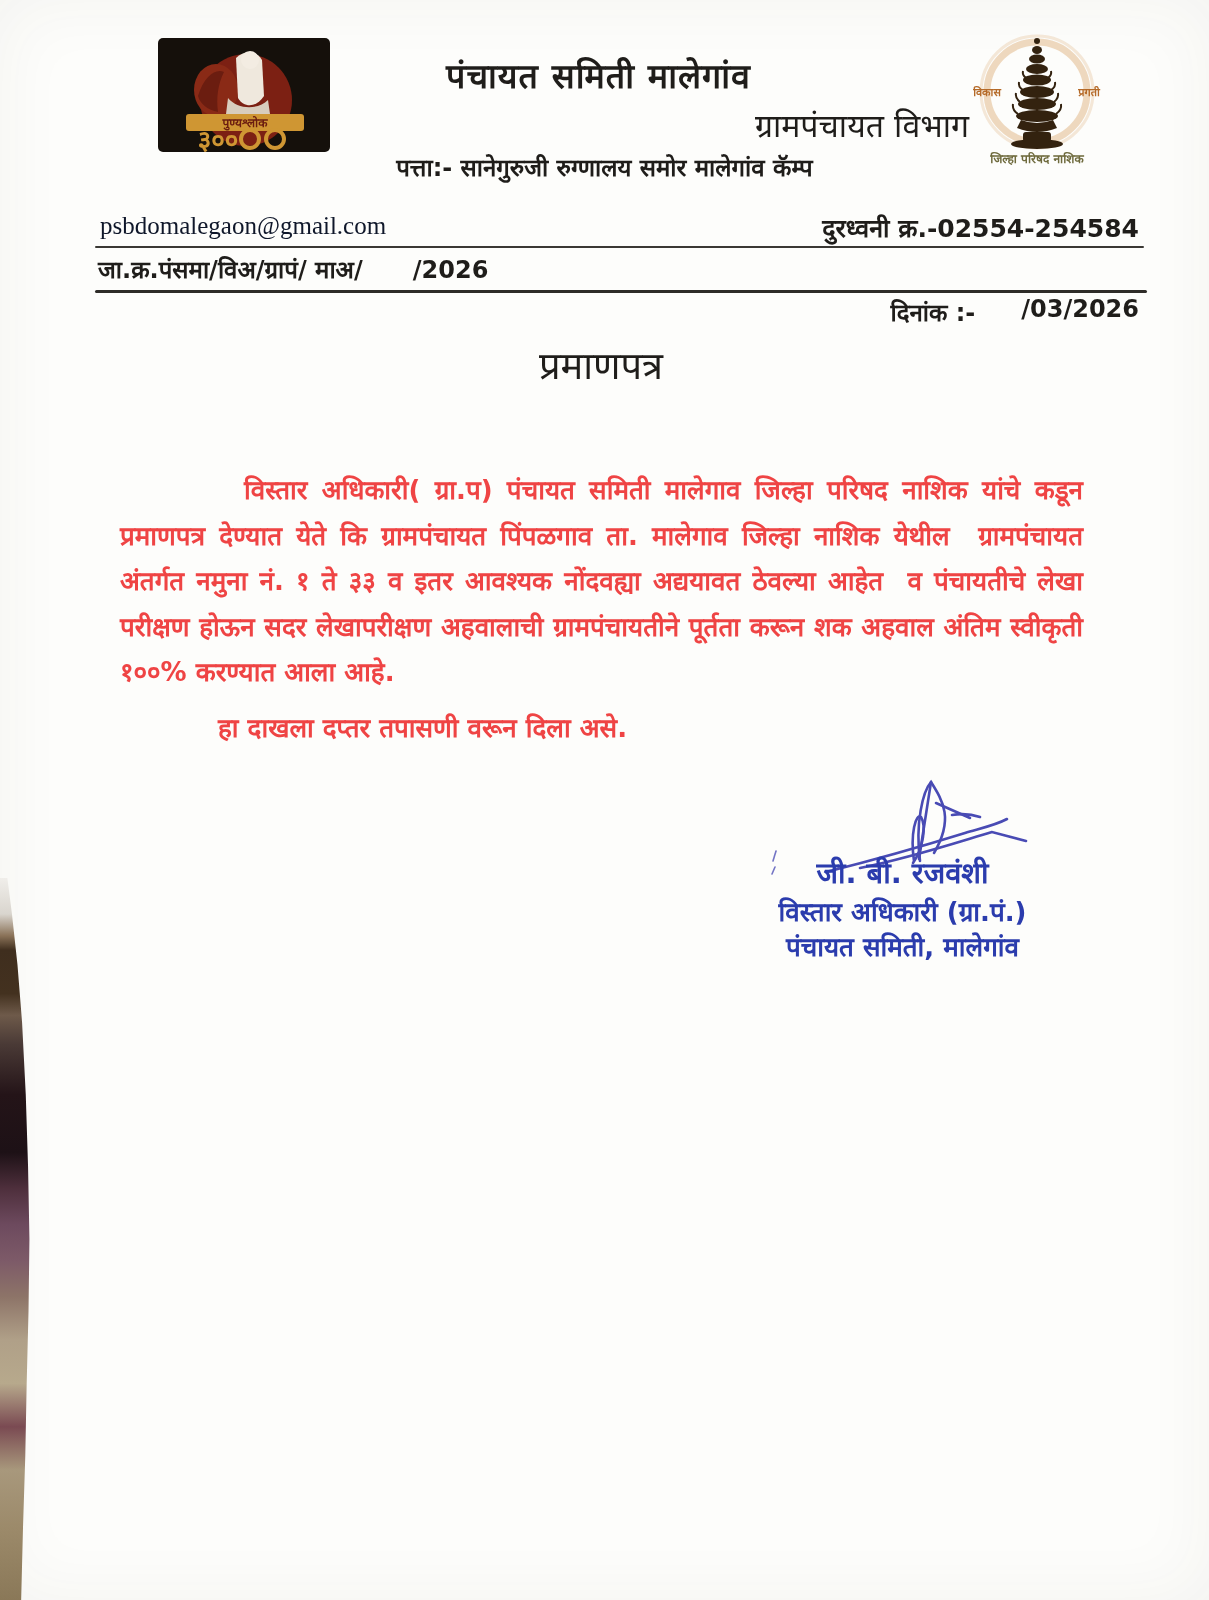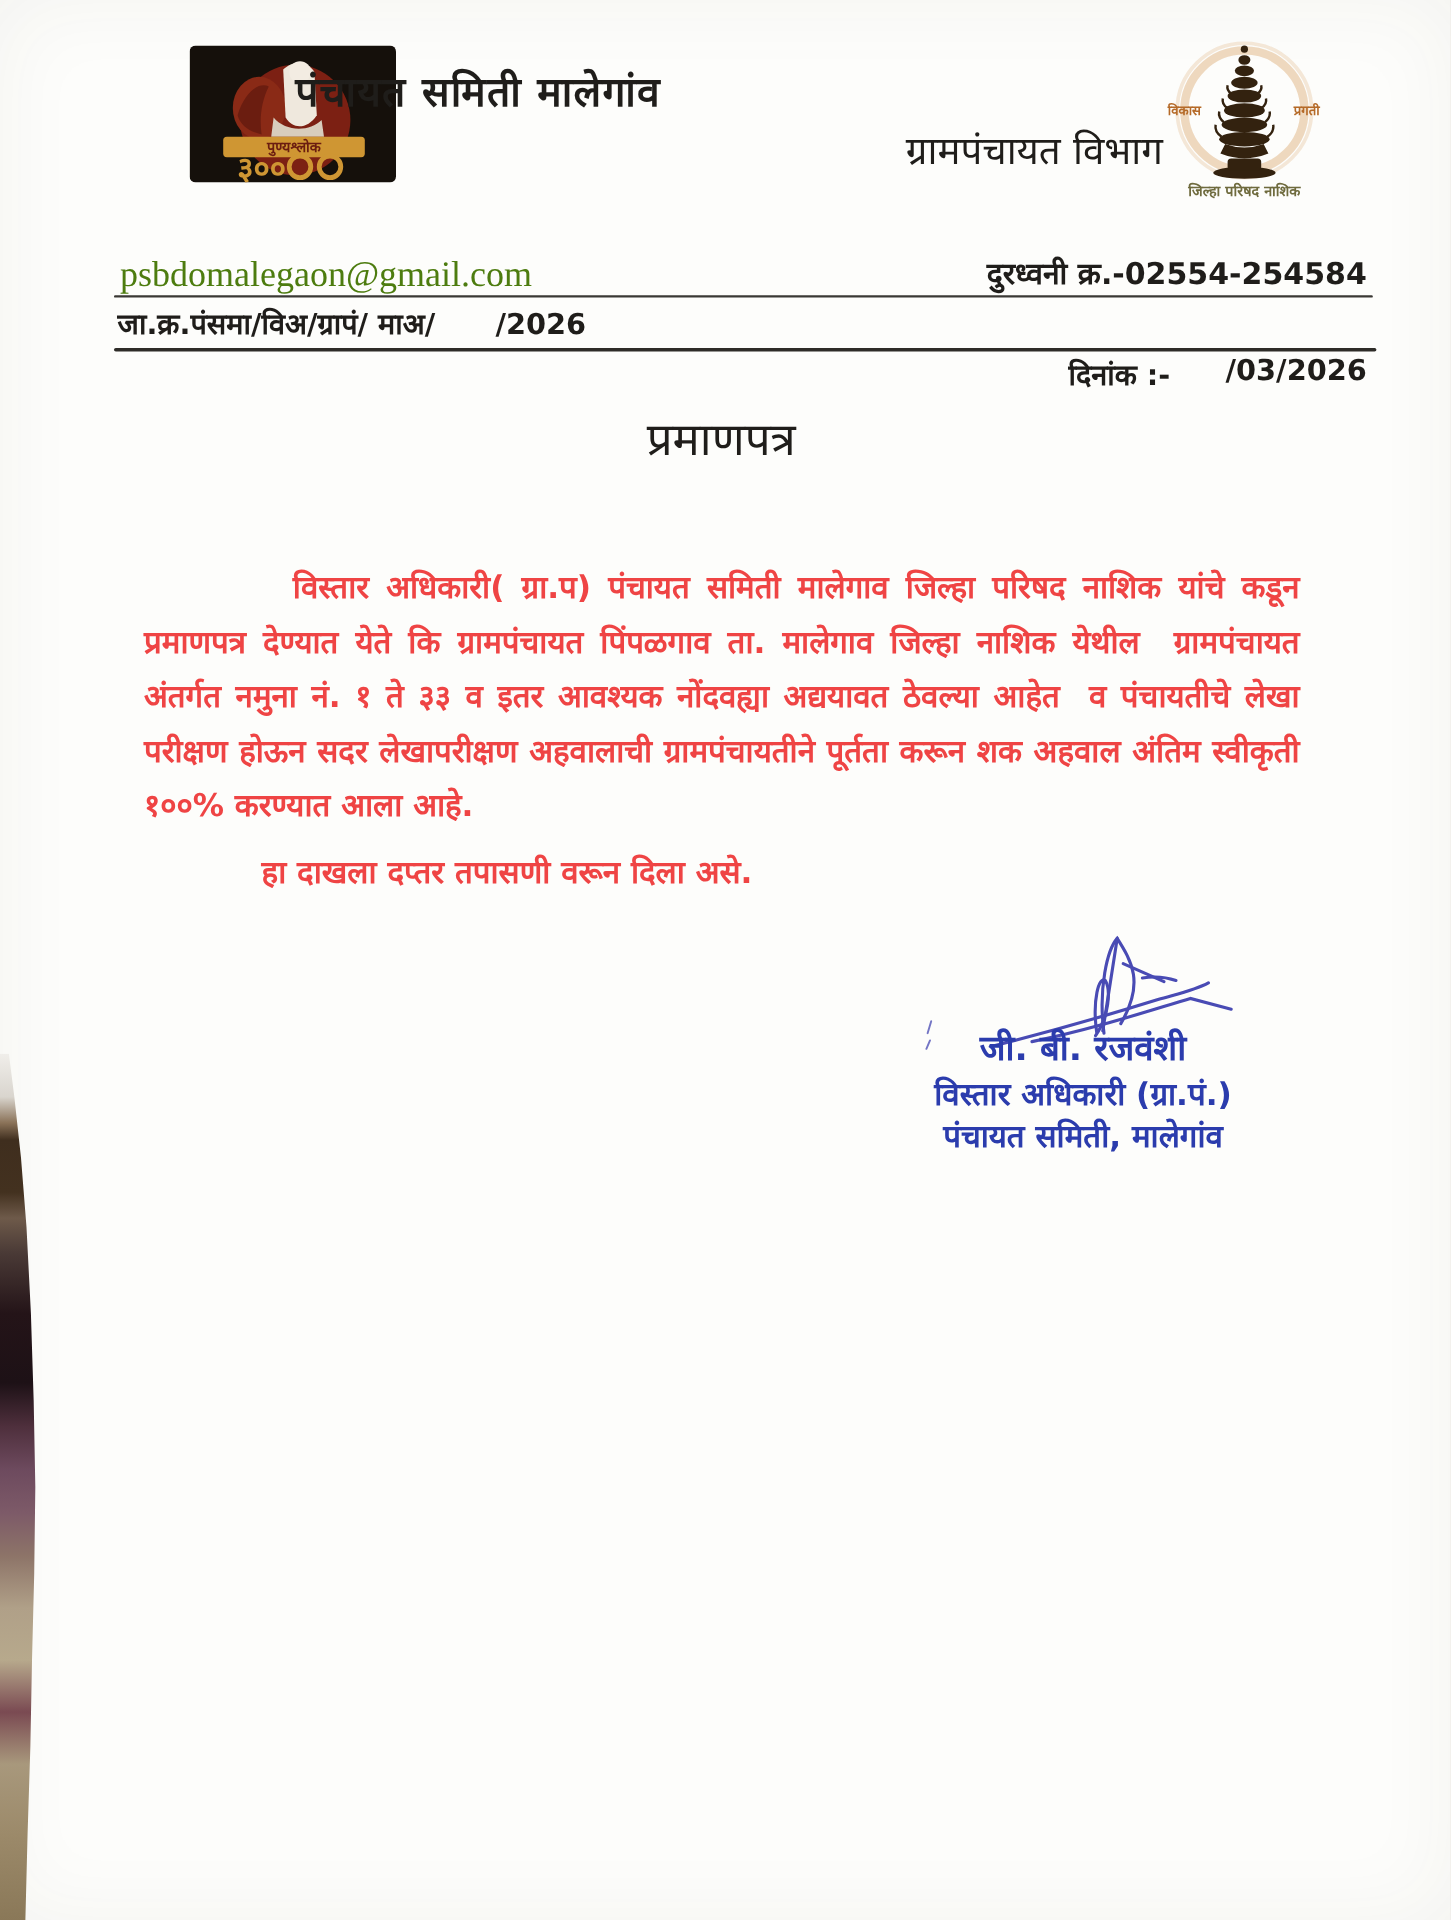--- a/index.html
+++ b/index.html
@@ -19,27 +19,27 @@
     background:linear-gradient(to bottom,
       #f0eeea 0%, #d9d5ce 5%, #8a7258 8%,
       #3f2e1e 10%, #43311f 16%, #6e5a4a 19%,
       #4a3a36 23%, #241418 30%, #1d1116 38%,
       #4e2f3c 43%, #6d4a5e 48%, #7d5a68 53%,
       #8d7468 58%, #b0a088 64%, #b7a98c 70%,
       #7a4a52 76%, #a8987c 82%, #9c8a6a 90%, #8a7858 100%);
     clip-path:polygon(0 0,16% 0,26% 5%,38% 12%,48% 20%,56% 30%,61% 40%,64% 50%,62% 60%,58% 70%,55% 80%,50% 90%,46% 100%,0 100%);
   }
   
-  .hdr-title{position:absolute;left:246px;right:240px;top:52px;font-size:34px;font-weight:bold;letter-spacing:1px;}
+  .hdr-title{position:absolute;left:228px;right:240px;top:52px;text-align:center;font-size:34px;font-weight:bold;letter-spacing:1px;}
   .hdr-sub{position:absolute;left:240px;right:240px;top:103px;text-align:right;font-size:32px;font-weight:normal;}
   .hdr-addr{position:absolute;left:140px;right:140px;top:150px;text-align:center;font-size:24px;font-weight:bold;}
   .logo-left{position:absolute;left:158px;top:38px;}
   .logo-right{position:absolute;left:965px;top:32px;}
   
-  .email{position:absolute;left:100px;top:212px;font-family:"Liberation Serif",serif;font-size:30px;color:#4d7c0f;}
+  .email{position:absolute;left:100px;top:212px;font-family:"Liberation Serif",serif;font-size:25px;color:#0f172a;}
   .phone{position:absolute;right:70px;top:210px;font-size:25px;font-weight:bold;}
   .rule1{position:absolute;left:95px;right:65px;top:246px;height:2px;background:#3a3834;border-radius:2px;}
   .refline{position:absolute;left:98px;top:252px;font-size:24px;font-weight:bold;}
   .dateline{position:absolute;right:70px;top:250px;font-size:24px;font-weight:bold;display:flex;gap:46px;margin-top:45px;}
   .rule2{position:absolute;left:95px;right:62px;top:290px;height:3px;background:#2e2c28;border-radius:2px;}
   
   .doc-title{position:absolute;left:120px;width:962px;top:338px;text-align:center;font-size:38px;font-weight:normal;}
   
   .body-block{position:absolute;left:120px;top:468px;width:963px;font-size:26px;font-weight:600;line-height:45.5px;color:#ef4444;}
   .para1{text-align:justify;text-indent:124px;}
@@ -68,20 +68,21 @@
       <rect x="28" y="76" width="118" height="17" rx="3" fill="#cf9633"></rect>
       <text x="87" y="89" text-anchor="middle" font-size="12" font-weight="bold" fill="#6b1d10">पुण्यश्लोक</text>
       <text x="60" y="111" text-anchor="middle" font-size="26" font-weight="bold" fill="#cf9633">३००</text>
       <circle cx="92" cy="101" r="9" fill="none" stroke="#cf9633" stroke-width="4"></circle>
       <circle cx="117" cy="101" r="9" fill="none" stroke="#cf9633" stroke-width="4"></circle>
     </svg>
   </div>
 
   <div class="hdr-title">पंचायत समिती मालेगांव</div>
   <div class="hdr-sub">ग्रामपंचायत विभाग</div>
+  <div class="hdr-addr">पत्ता:- सानेगुरुजी रुग्णालय समोर मालेगांव कॅम्प</div>
 
   <div class="logo-right">
     <svg width="145" height="135" viewBox="0 0 145 135">
       <circle cx="72" cy="60" r="50" fill="none" stroke="#e2b98d" stroke-width="7" opacity="0.55"></circle>
       <circle cx="72" cy="60" r="56" fill="none" stroke="#ecd2b4" stroke-width="3" opacity="0.5"></circle>
 
       <g fill="#33220f">
         <ellipse cx="72" cy="112" rx="26" ry="5"></ellipse>
         <rect x="58" y="100" width="28" height="10" rx="3"></rect>
         <path d="M 52 96 Q 72 104 92 96 L 88 88 Q 72 94 56 88 Z"></path>

